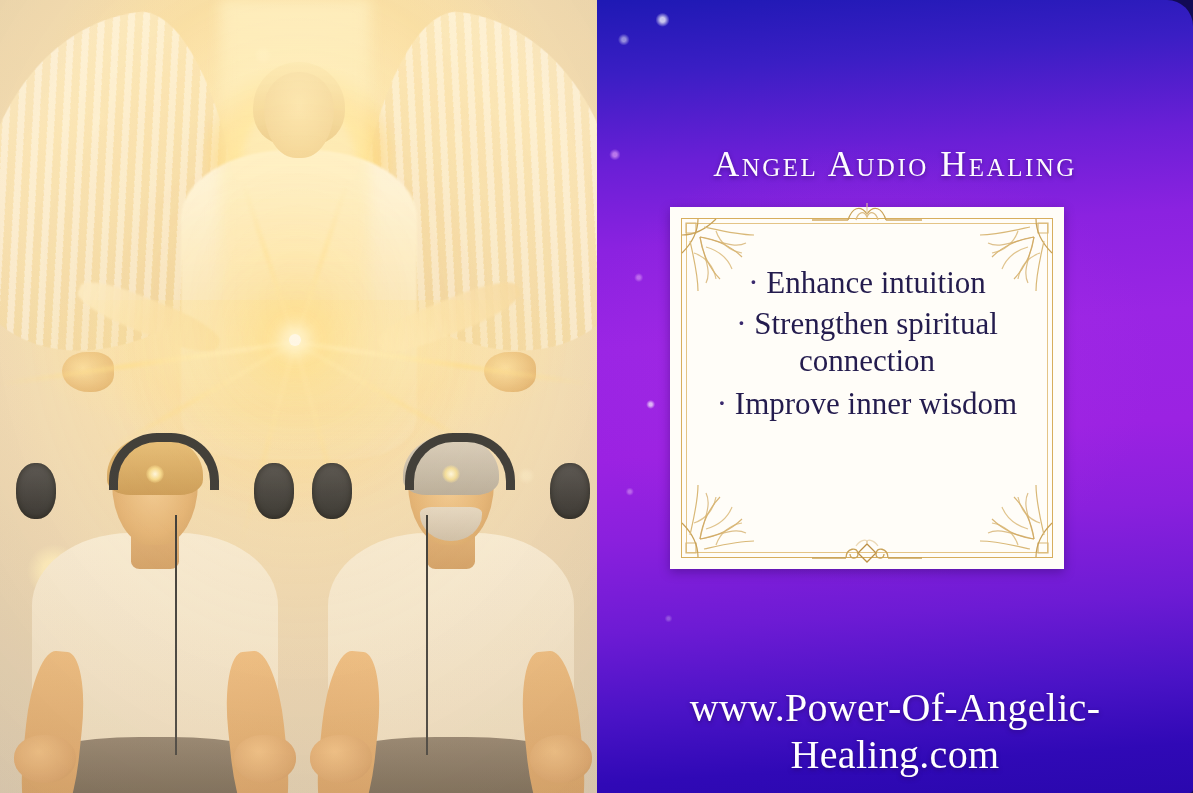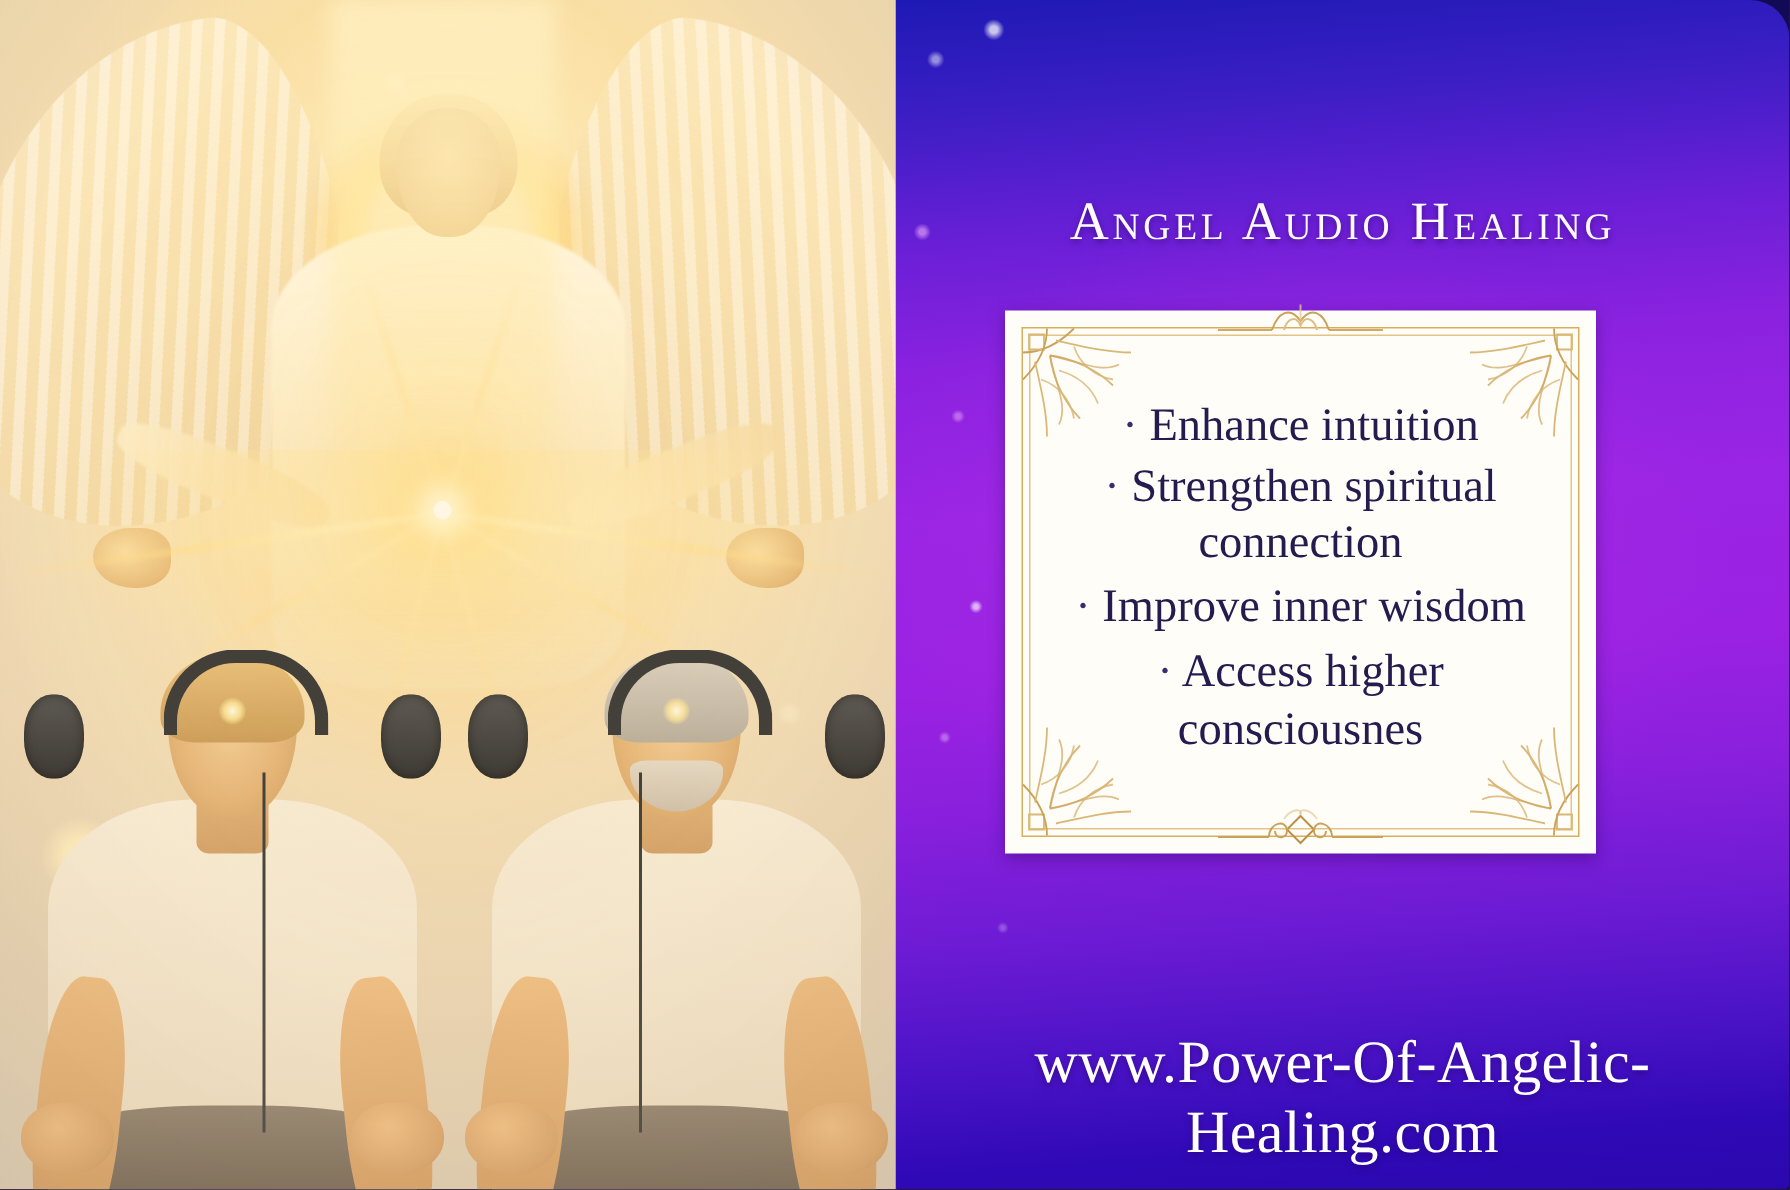--- a/index.html
+++ b/index.html
@@ -231,21 +231,21 @@
   }
 
   .title{
     position:absolute;left:0;right:0;top:26px;text-align:center;
     font-family:"DejaVu Serif",serif;font-style:italic;font-weight:700;
     font-size:78px;line-height:1;color:#fff;
     letter-spacing:1px;
     text-shadow:0 2px 5px rgba(40,0,90,.55), 0 0 18px rgba(255,255,255,.25);
   }
   .subtitle{
-    position:absolute;left:0;right:0;top:126px;text-align:center;
+    position:absolute;left:0;right:0;top:143px;text-align:center;
     font-family:"Liberation Serif",serif;font-variant:small-caps;
     font-size:36px;color:#fdfbff;letter-spacing:2.5px;
     text-shadow:0 2px 4px rgba(40,0,90,.55);
   }
 
   
   .card{
     position:absolute;left:73px;top:207px;width:394px;height:362px;
     background:#fffdf8;
     box-shadow:0 3px 10px rgba(30,0,70,.35);
@@ -459,23 +459,19 @@
           <span>Enhance intuition</span>
         </div>
         <div class="li wrap">
           <span class="bdot">·</span>
           <span>Strengthen spiritual connection</span>
         </div>
         <div class="li">
           <span class="bdot">·</span>
           <span>Improve inner wisdom</span>
         </div>
-        <div class="li">
-          <span class="bdot">·</span>
-          <span>Access higher consciousnes</span>
-        </div>
       </div>
     </div>
 
     <div class="url">www.Power-Of-Angelic-Healing.com</div>
   </div>
 
 </div>
 
 </body></html>

